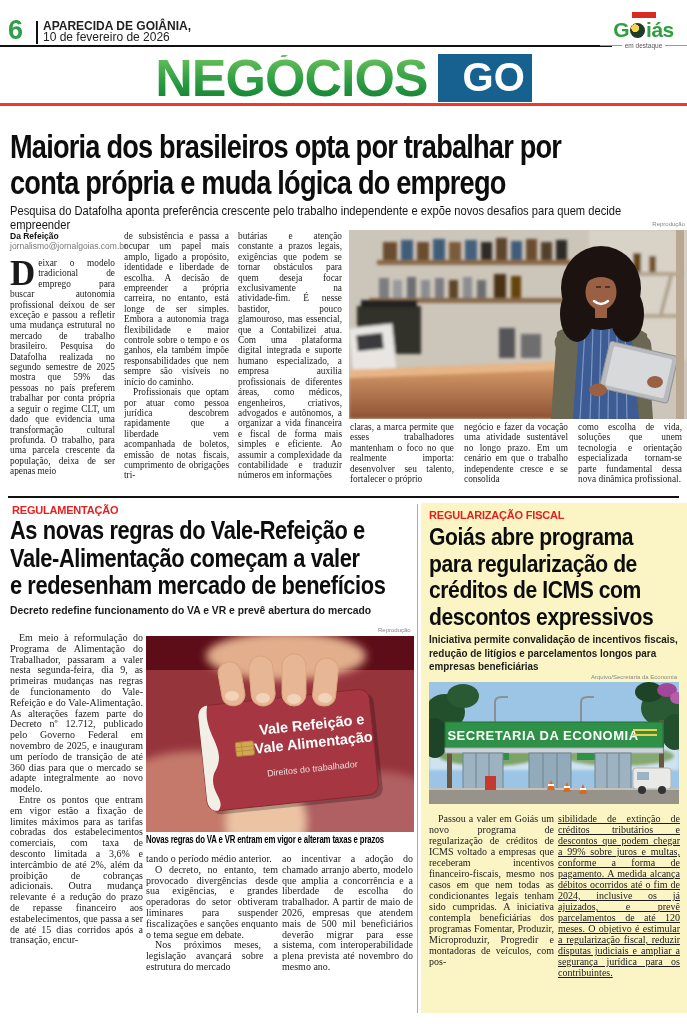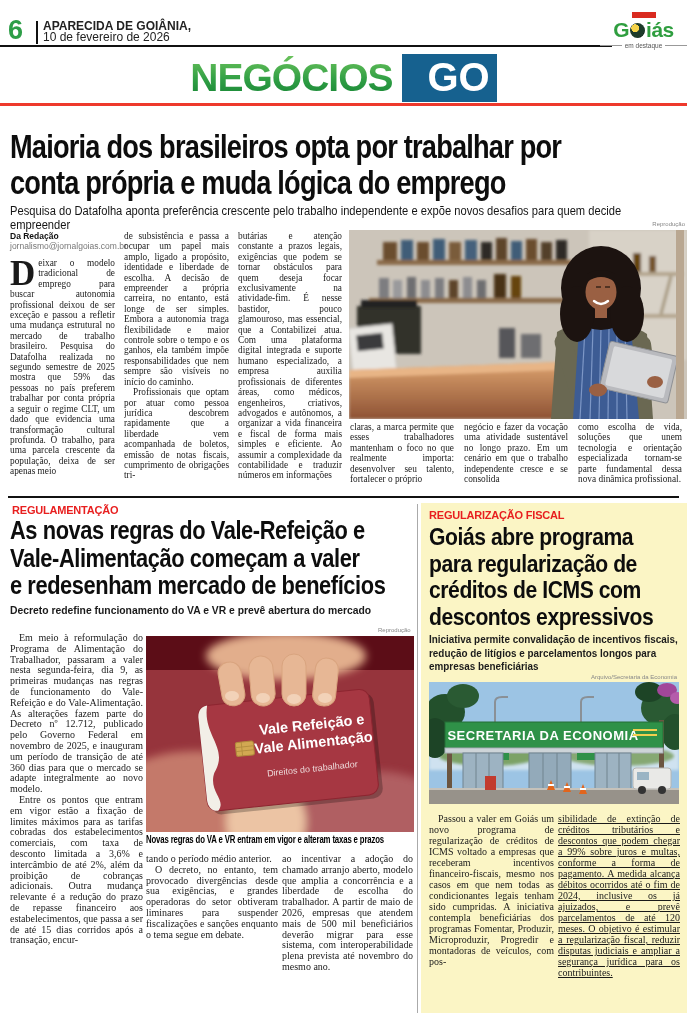--- a/index.html
+++ b/index.html
@@ -13,21 +13,21 @@
   .toprule{position:absolute;left:0;top:45px;width:612px;height:2px;background:#111;}
   .logo{position:absolute;left:600px;top:12px;width:87px;text-align:center;}
   .logo-chip{width:24px;height:6px;background:#d92b20;margin:0 auto 1px auto;}
   .logo-word{font-size:21px;font-weight:800;color:#2f9e3f;letter-spacing:-0.5px;line-height:22px;display:flex;align-items:center;justify-content:center;}
   .logo-globe{display:inline-block;width:15px;height:15px;border-radius:50%;margin:0 1px;
       background:radial-gradient(circle at 35% 35%, #f5d34a 0 28%, #1d3b2a 29% 70%, #0d2418 71%);}
   .logo-tag{font-size:6.5px;color:#555;display:flex;align-items:center;gap:3px;justify-content:center;margin-top:1px;}
   .logo-tag:before,.logo-tag:after{content:"";flex:1;height:1px;background:#999;}
   
   .masthead{position:absolute;left:0;top:54px;width:687px;display:flex;align-items:center;justify-content:center;gap:10px;}
-  .mh-title{font-size:39px;font-weight:800;letter-spacing:-1px;line-height:46px;color:#2f9e44;
+  .mh-title{font-size:52px;font-weight:800;letter-spacing:-1px;line-height:46px;color:#2f9e44;
       background:linear-gradient(180deg,#6cc35c 0%,#2f9e44 55%,#138133 100%);
       -webkit-background-clip:text;background-clip:text;-webkit-text-fill-color:transparent;}
   .mh-badge{background:#16618f;color:#fff;font-size:40px;font-weight:800;line-height:40px;padding:3px 7px 5px 25px;}
   .redrule{position:absolute;left:0;top:103px;width:687px;height:3px;background:#ee392c;}
   .mh-tagline{position:absolute;left:0;top:110px;width:687px;text-align:center;font-size:8.5px;font-weight:700;
       letter-spacing:1.5px;color:#2a5fa5;}
   
   .condense{transform-origin:0 0;}
   .headline-main{position:absolute;left:10px;top:128px;width:840px;transform:scaleX(0.80);
       font-size:34px;line-height:36px;font-weight:800;letter-spacing:-1px;color:#0d0d0d;}
@@ -94,21 +94,21 @@
   </div>
   <div class="redrule"></div>
 
   <div class="headline-main condense">
     <div>Maioria dos brasileiros opta por trabalhar por</div>
     <div>conta própria e muda lógica do emprego</div>
   </div>
   <div class="deck-main">Pesquisa do Datafolha aponta preferência crescente pelo trabalho independente e expõe novos desafios para quem decide empreender</div>
   <div class="credit" style="right:2px;top:221px;">Reprodução</div>
   <div class="byline">
-    <div class="b1">Da Redação</div>
+    <div class="b1">Da Refeição</div>
     <div class="b2">jornalismo@jornalgoias.com.br</div>
   </div>
 
   <div class="bcol m-col" style="left:10px;top:258px;height:240px;">
     <p><span class="dropcap">D</span><span>eixar o modelo tradicional de emprego para buscar autonomia profissional deixou de ser exceção e passou a refletir uma mudança estrutural no mercado de trabalho brasileiro. Pesquisa do Datafolha realizada no segundo semestre de 2025 mostra que 59% das pessoas no país preferem trabalhar por conta própria a seguir o regime CLT, um dado que evidencia uma transformação cultural profunda. O trabalho, para uma parcela crescente da população, deixa de ser apenas meio</span></p>
   </div>
   <div class="bcol m-col" style="left:124px;top:231px;height:268px;">
     <p>de subsistência e passa a ocupar um papel mais amplo, ligado a propósito, identidade e liberdade de escolha. A decisão de empreender a própria carreira, no entanto, está longe de ser simples. Embora a autonomia traga flexibilidade e maior controle sobre o tempo e os ganhos, ela também impõe responsabilidades que nem sempre são visíveis no início do caminho.</p>
     <p class="ind">Profissionais que optam por atuar como pessoa jurídica descobrem rapidamente que a liberdade vem acompanhada de boletos, emissão de notas fiscais, cumprimento de obrigações tri-</p>
   </div>
@@ -265,20 +265,21 @@
       <ellipse cx="148" cy="63" rx="7" ry="5" fill="#f2d2b8"></ellipse>
       <ellipse cx="179" cy="62" rx="7" ry="5" fill="#f2d2b8"></ellipse>
     </g>
   </svg>
 
   <div class="caption">Novas regras do VA e VR entram em vigor e alteram taxas e prazos</div>
 
   <div class="bcol l-col2" style="left:146px;top:854px;height:168px;">
     <p>tando o período médio anterior.</p>
     <p class="ind">O decreto, no entanto, tem provocado divergências desde sua exigências, e grandes operadoras do setor obtiveram liminares para suspender fiscalizações e sanções enquanto o tema segue em debate.</p>
+    <p class="ind">Nos próximos meses, a legislação avançará sobre a estrutura do mercado</p>
   </div>
   <div class="bcol l-col2" style="left:282px;top:854px;height:168px;width:131px;">
     <p>ao incentivar a adoção do chamado arranjo aberto, modelo que amplia a concorrência e a liberdade de escolha do trabalhador. A partir de maio de 2026, empresas que atendem mais de 500 mil beneficiários deverão migrar para esse sistema, com interoperabilidade plena prevista até novembro do mesmo ano.</p>
   </div>
 
   <div class="ypanel"></div>
   <div class="kicker" style="left:429px;top:509px;">REGULARIZAÇÃO FISCAL</div>
   <div class="headline-right condense">
     <div>Goiás abre programa</div>
     <div>para regularização de</div>

